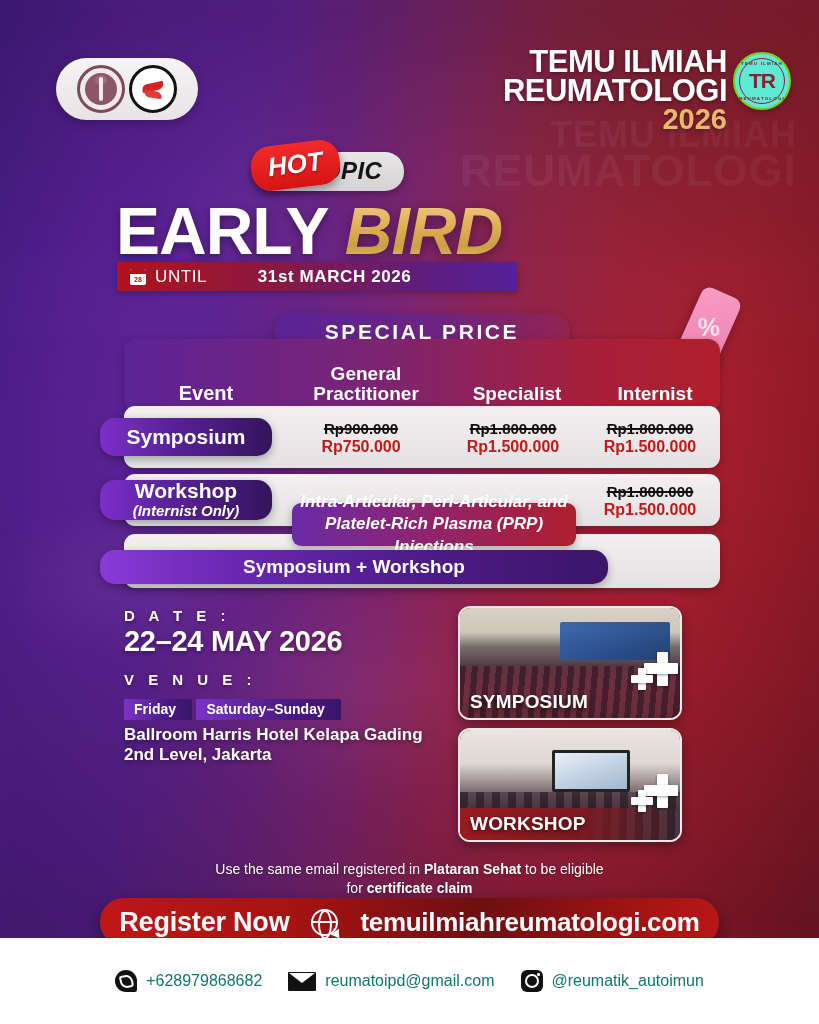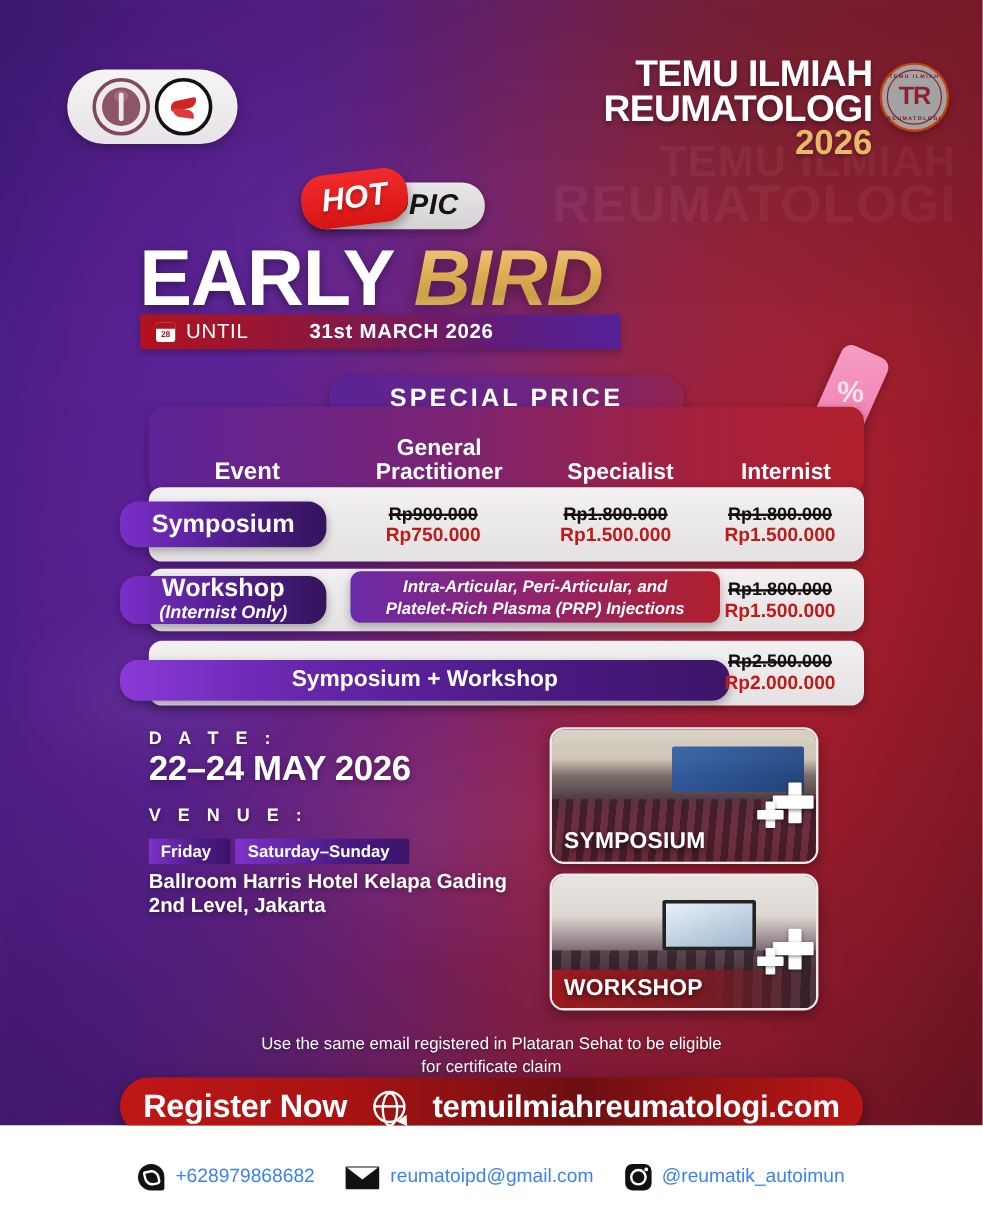--- a/index.html
+++ b/index.html
@@ -120,21 +120,21 @@
     font-size:31px; display:block; text-shadow:0 2px 4px rgba(0,0,0,.35);
   }
   .ev-l2 { font-size:31px; }
   .ev-year {
     display:block; color:#e9b96a; font-weight:800;
     font-size:29px; letter-spacing:0px; margin-top:1px;
     text-shadow:0 2px 4px rgba(0,0,0,.35);
   }
   .tr-badge {
     width:58px; height:58px; border-radius:50%;
-    background:#a3a3a3; border:2px solid #c2410c;
+    background:#5eead4; border:2px solid #84cc16;
     position:relative; flex:0 0 auto; margin-top:4px;
     box-shadow:0 2px 6px rgba(0,0,0,.3);
     display:flex;align-items:center;justify-content:center;
   }
   .tr-badge .ring {
     position:absolute; inset:4px; border-radius:50%; border:1px solid #8a2030;
   }
   .tr-badge .tr-text {
     color:#8a2030; font-weight:800; font-size:21px; letter-spacing:-1px;
     position:relative; z-index:2;
@@ -275,25 +275,25 @@
     background:linear-gradient(90deg,#7b2fc9 0%,#5a229b 40%,#34145c 100%);
   }
   .pill-ws .main { font-size:21px; font-weight:700; line-height:1; }
   .pill-ws .sub  { font-size:15px; font-style:italic; font-weight:700; line-height:1.3; }
   .pill-combo {
     left:100px; top:550px; width:508px; height:34px;
     background:linear-gradient(90deg,#8a3ad8 0%,#6b28b2 25%,#4c1b86 65%,#3c1569 100%);
     font-size:19px; font-weight:700;
   }
   .ws-topic {
-    position:absolute; left:292px; top:476px;
-    width:308px; height:43px; border-radius:9px;
+    position:absolute; left:292px; top:503px;
+    width:284px; height:43px; border-radius:9px;
     background:linear-gradient(90deg,#6a2aa8 0%,#8d2470 45%,#b01f2d 100%);
     display:flex; flex-direction:column; align-items:center; justify-content:center;
-    color:#fff; font-size:14px; font-style:italic; font-weight:700; line-height:1.3;
+    color:#fff; font-size:17px; font-style:italic; font-weight:700; line-height:1.3;
     text-align:center; padding:0 8px;
     box-shadow:0 3px 8px rgba(0,0,0,.28);
   }
 
   .price-cell {
     position:absolute; text-align:center; line-height:1.12;
   }
   .price-old {
     color:#15100f; font-size:15px; font-weight:700;
     text-decoration:line-through; text-decoration-thickness:1.6px;
@@ -383,21 +383,21 @@
   .plus-mark .bigh { right:-6px; top:11px; width:34px; height:11px; }
   .plus-mark .smv  { right:26px; top:16px; width:8px; height:22px; }
   .plus-mark .smh  { right:19px; top:23px; width:22px; height:8px; }
 
   
   .note {
     position:absolute; left:0; right:0; top:860px;
     text-align:center; color:#fff; font-size:14px; line-height:1.35;
     text-shadow:0 1px 3px rgba(0,0,0,.35);
   }
-  .note b { font-weight:400; }
+  .note b { font-weight:700; }
   .register-bar {
     position:absolute; left:100px; top:898px;
     width:619px; height:48px; border-radius:24px;
     background:linear-gradient(90deg,#c01616 0%,#a81313 30%,#6d0f12 62%,#a51414 88%,#b81616 100%);
     display:flex; align-items:center; justify-content:center; gap:22px;
     box-shadow:0 5px 14px rgba(0,0,0,.4);
   }
   .reg-label { color:#fff; font-size:27px; font-weight:700; letter-spacing:-.2px; }
   .globe-icon {
     width:27px;height:27px;border-radius:50%;border:2.4px solid #fff;
@@ -419,21 +419,21 @@
   }
   .reg-url { color:#fff; font-size:26px; font-weight:700; letter-spacing:-.3px; }
 
   
   .footer {
     position:absolute; left:0; right:0; top:938px; height:86px;
     background:#fff;
     display:flex; align-items:center; justify-content:center; gap:26px;
   }
   .contact { display:flex; align-items:center; gap:9px; }
-  .contact .txt { color:#3b82f6; font-size:16px; }
+  .contact .txt { color:#0f766e; font-size:16px; }
   .ic {
     width:22px;height:22px;flex:0 0 auto;position:relative;
     display:flex;align-items:center;justify-content:center;
   }
   .ic-wa { background:#111; border-radius:50% 50% 10% 50%; }
   .ic-wa:before{
     content:""; position:absolute; width:9px;height:9px;
     border:2.4px solid #fff; border-radius:2px 7px 3px 7px; transform:rotate(-12deg);
   }
   .ic-mail { width:28px;height:19px; }
@@ -552,24 +552,20 @@
   <div class="ws-topic">
     <span>Intra-Articular, Peri-Articular, and</span>
     <span>Platelet-Rich Plasma (PRP) Injections</span>
   </div>
   <div class="price-cell pc-r2-int">
     <span class="price-old">Rp1.800.000</span>
     <span class="price-new">Rp1.500.000</span>
   </div>
 
   <div class="pill pill-combo">Symposium + Workshop</div>
-  <div class="price-cell pc-r3">
-    <span class="price-old">Rp2.500.000</span>
-    <span class="price-new">Rp2.000.000</span>
-  </div>
 
   <div class="dv">
     <div class="dv-label">D A T E :</div>
     <div class="dv-date">22–24 MAY 2026</div>
     <div class="dv-label dv-label2">V E N U E :</div>
 
     <div class="day-chip">Friday</div>
 
     <div class="day-chip">Saturday–Sunday</div>
     <div class="venue-text">

